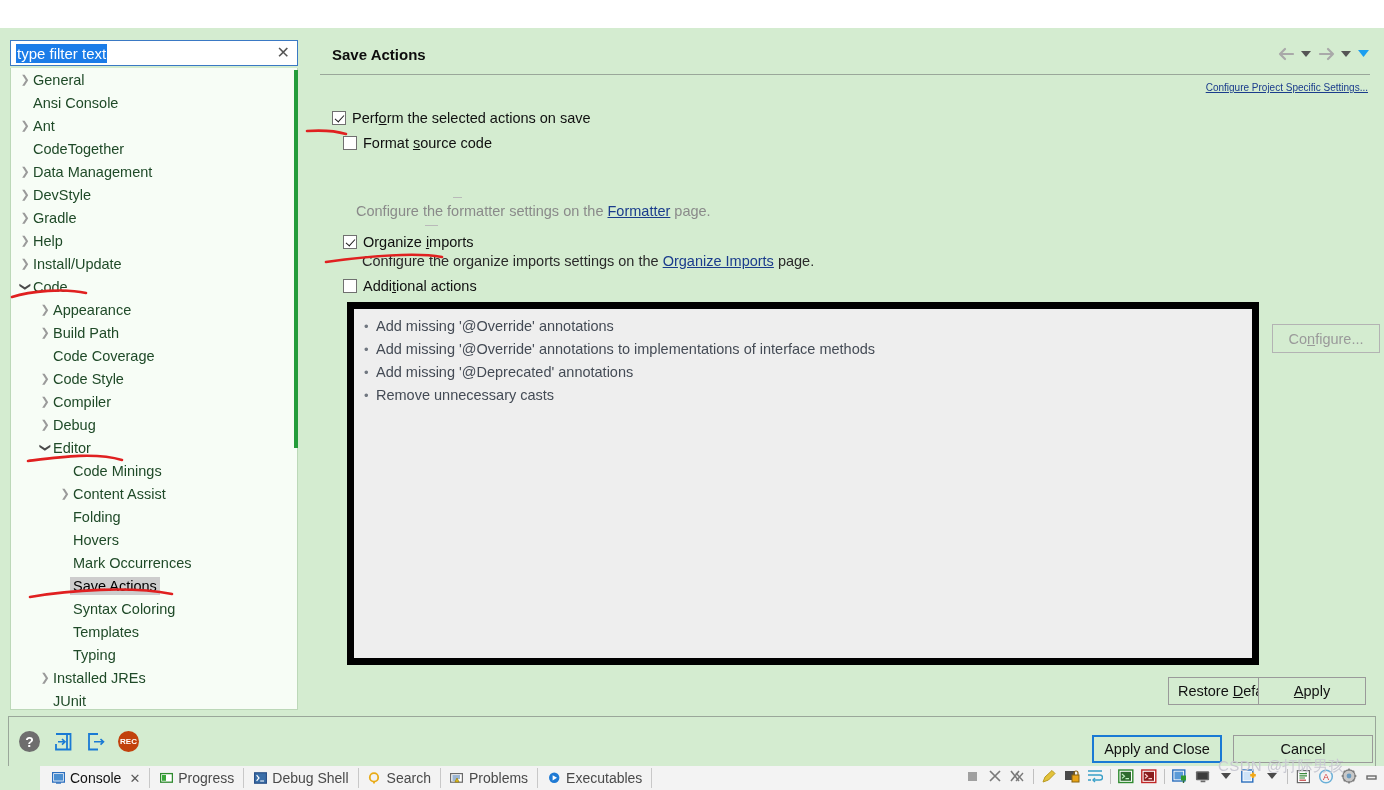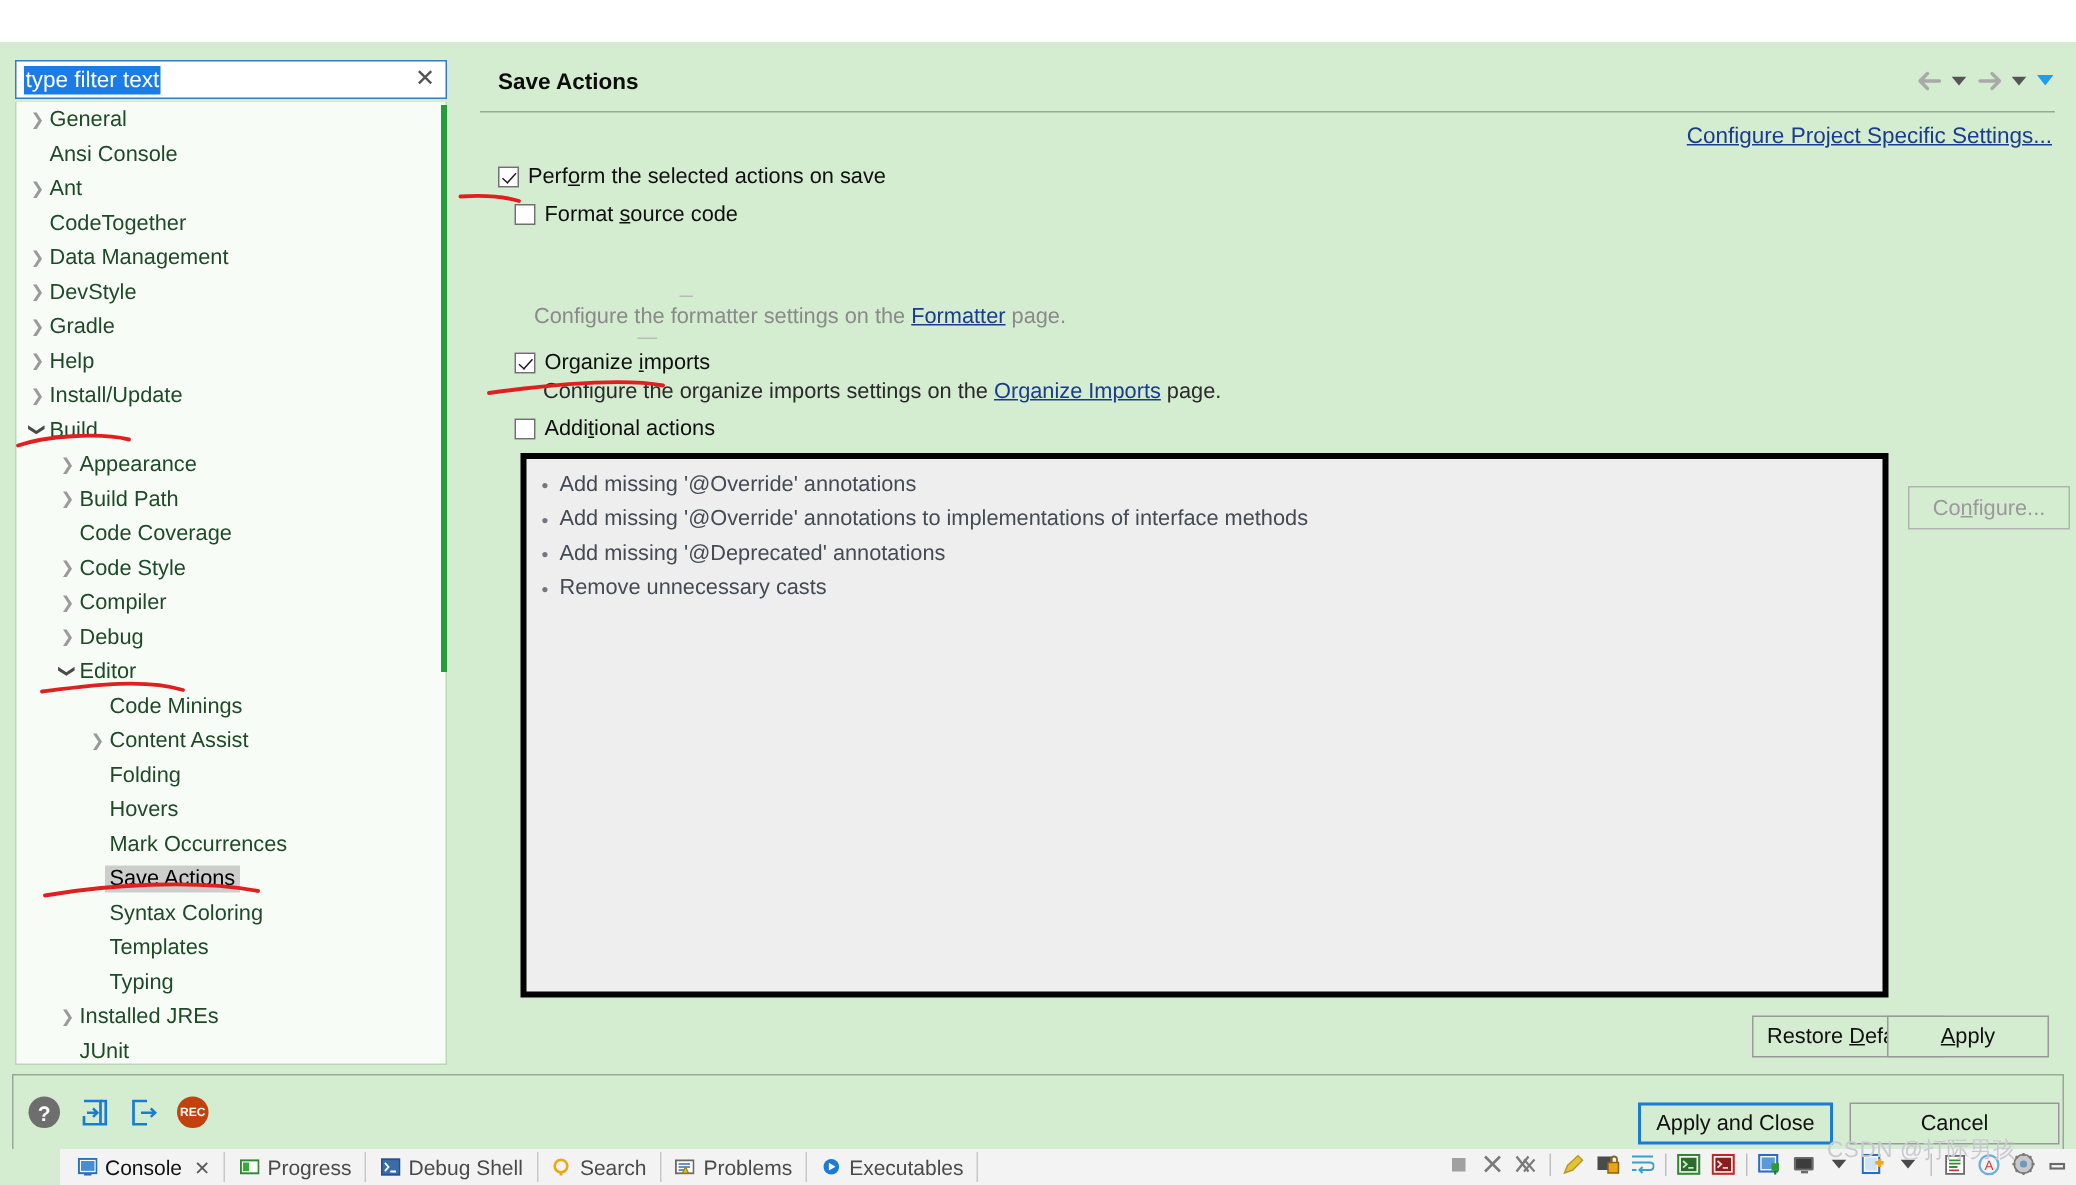--- a/index.html
+++ b/index.html
@@ -136,21 +136,21 @@
   .hr-head {
     position: absolute; left: 8px; top: 40px;
     width: 1050px; height: 1px; background: #9aa79a;
   }
 
   .link {
     color: #1a3c8c; text-decoration: underline; cursor: pointer;
   }
   .proj-link {
     position: absolute; right: 10px; top: 48px;
-    font-size: 15px;
+    font-size: 10px;
   }
 
   .chk-row {
     position: absolute;
     display: flex; align-items: center;
     font-size: 14.5px; color: #101010;
     white-space: nowrap;
   }
   .cbox {
     width: 14px; height: 14px;
@@ -184,21 +184,21 @@
   .faint-dash {
     position: absolute;
     background: #b9b9b9;
     height: 1px;
   }
 
   .listbox {
     position: absolute; left: 35px; top: 268px;
     width: 912px; height: 363px;
     background: #eeeeee;
-    border: 4px solid #000000;
+    border: 7px solid #000000;
     box-sizing: border-box;
     padding: 6px 0 0 0;
     overflow: hidden;
   }
   .litem {
     font-size: 14.5px; color: #444b55;
     line-height: 23px;
     padding-left: 22px;
     position: relative;
     white-space: nowrap;
@@ -362,21 +362,21 @@
           <div class="tnode" style="padding-left: 6px;">
             <span class="arrow">❯</span>
             <span class="lbl">Help</span>
           </div>
           <div class="tnode" style="padding-left: 6px;">
             <span class="arrow">❯</span>
             <span class="lbl">Install/Update</span>
           </div>
           <div class="tnode" style="padding-left: 6px;">
             <span class="arrow down" style="transform: rotate(90deg);">❯</span>
-            <span class="lbl">Build</span>
+            <span class="lbl">Code</span>
           </div>
           <div class="tnode" style="padding-left: 26px;">
             <span class="arrow">❯</span>
             <span class="lbl">Appearance</span>
           </div>
           <div class="tnode" style="padding-left: 26px;">
             <span class="arrow">❯</span>
             <span class="lbl">Build Path</span>
           </div>
           <div class="tnode" style="padding-left: 26px;">

